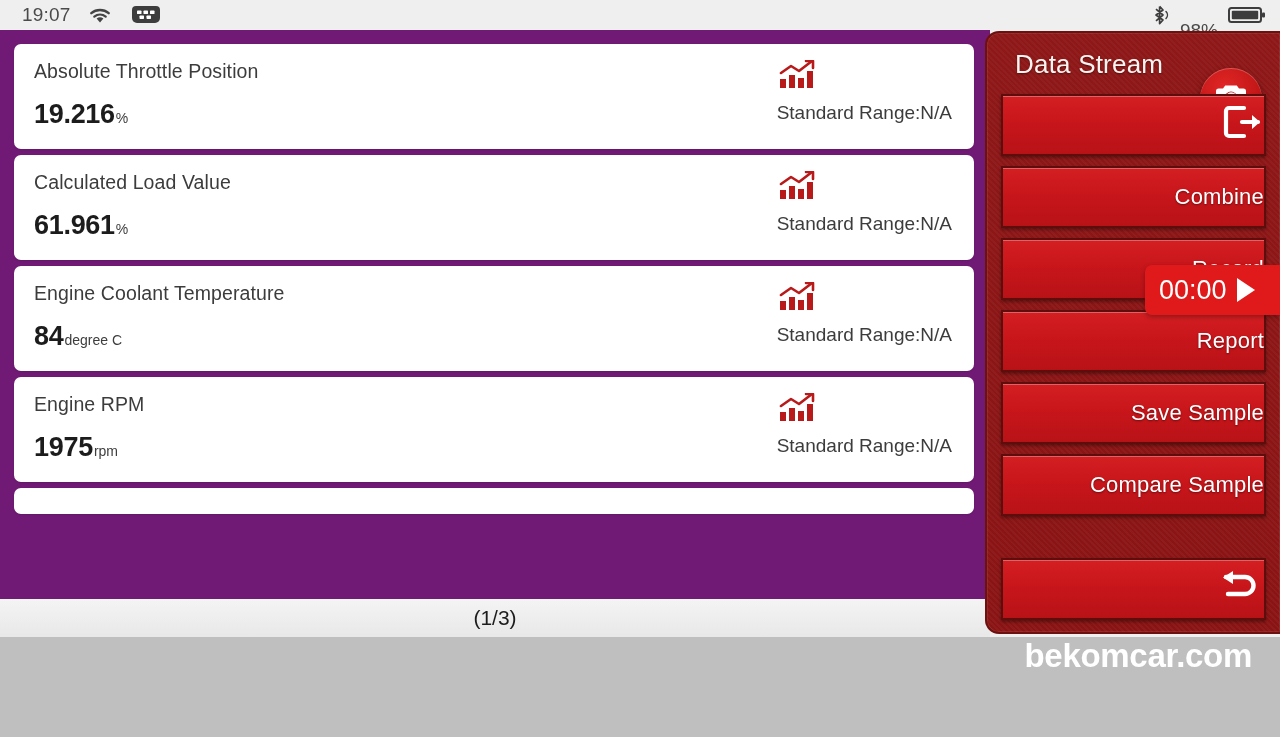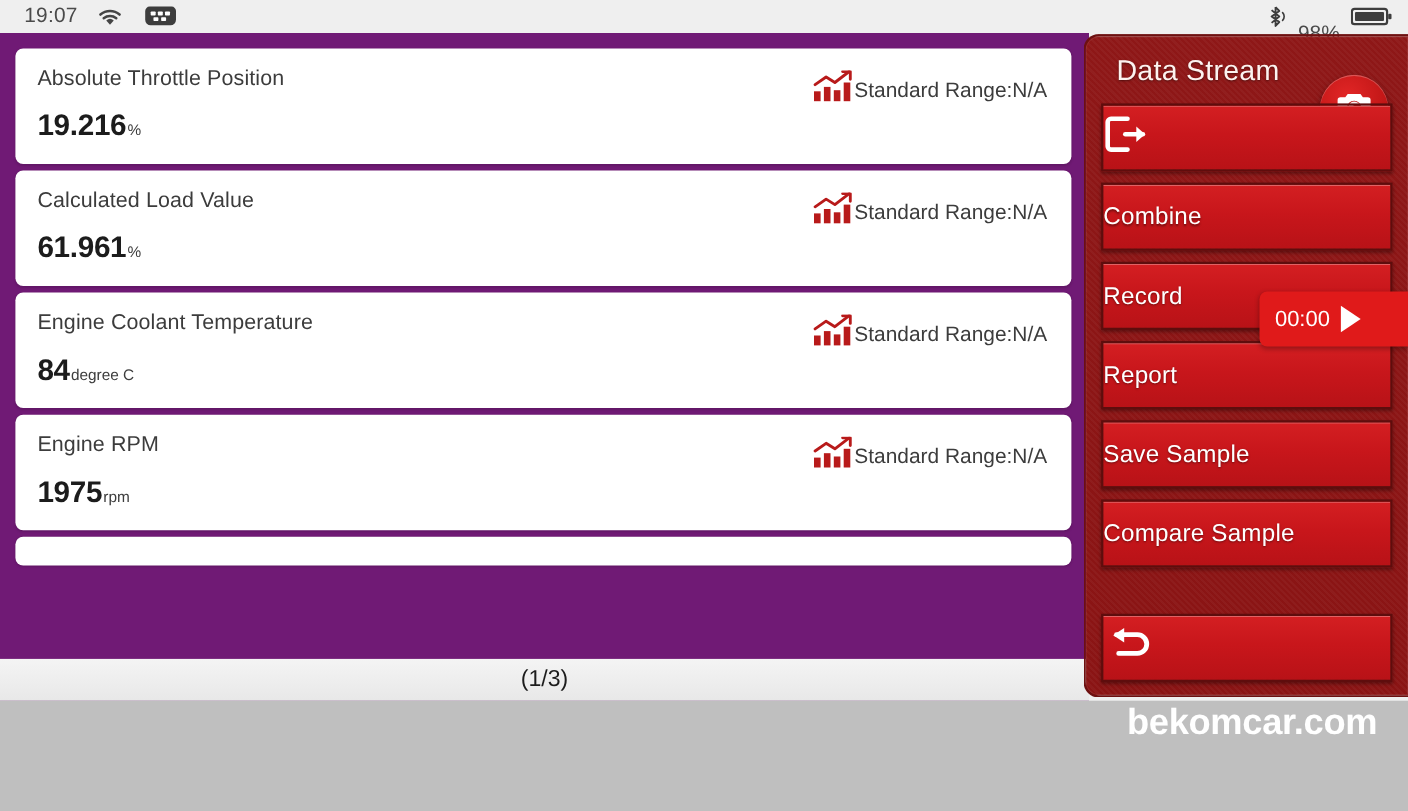--- a/index.html
+++ b/index.html
@@ -44,21 +44,21 @@
   .c-name {
     font-size:19.5px; color:#3c3c3c; font-weight:400;
     letter-spacing:.1px; line-height:1;
   }
   .c-name.dtc { color:#29abe2; font-style:italic; font-size:19px; }
   .c-valrow { margin-top:17px; display:flex; align-items:baseline; }
   .c-val { font-size:27px; font-weight:700; color:#1c1c1c; letter-spacing:-.3px; }
   .c-unit { font-size:14px; color:#3d3d3d; margin-left:1px; }
   .c-right {
     position:absolute; right:22px; top:16px;
-    display:flex; align-items:flex-end;
+    display:flex; flex-direction:column; 
   }
   .c-range { font-size:19px; color:#3c3c3c; margin-top:12px; white-space:nowrap; }
   .chart-ico { width:40px; height:30px; }
 
   .pager {
     position:absolute; left:0; bottom:0; width:990px; height:38px;
     display:flex; align-items:center; justify-content:center;
     font-size:21px; color:#1c1c1c;
     background:linear-gradient(#f4f4f4,#e8e8e8);
   }
@@ -88,36 +88,36 @@
     display:flex; align-items:center; justify-content:center;
   }
   .pbtn {
     position:relative;
     height:62px;
     margin-top:10px;
     border-radius:0;
     background:linear-gradient(180deg,#d41f22 0%, #c8161b 45%, #b81217 100%);
     border:2px solid #5e0d0d;
     box-shadow:inset 0 1px 0 rgba(255,255,255,.30), 0 2px 3px rgba(0,0,0,.35);
-    display:flex; align-items:center; justify-content:flex-start;
+    display:flex; align-items:center; justify-content:flex-end;
     color:#fff; font-size:22px; letter-spacing:.2px;
     text-shadow:0 1px 2px rgba(0,0,0,.45);
     overflow:hidden;
   }
   .pbtn.first { margin-top:14px; }
   .pbtn.back { position:absolute; left:14px; right:14px; bottom:12px; margin:0; }
   .pbtn.clipped { margin-top:10px; }
 
   .timer-chip {
     position:absolute; top:265px; right:0; width:135px; height:50px;
     background:#e01a1a;
     border-top-left-radius:7px; border-bottom-left-radius:7px;
     display:flex; align-items:center; gap:10px;
     padding-left:14px;
-    color:#fff; font-size:20px; font-weight:400;
+    color:#fff; font-size:27px; font-weight:400;
     box-shadow:0 2px 5px rgba(0,0,0,.3);
     z-index:30;
   }
   .play-tri {
     width:0; height:0;
     border-left:18px solid #fff;
     border-top:12px solid transparent;
     border-bottom:12px solid transparent;
   }
 

